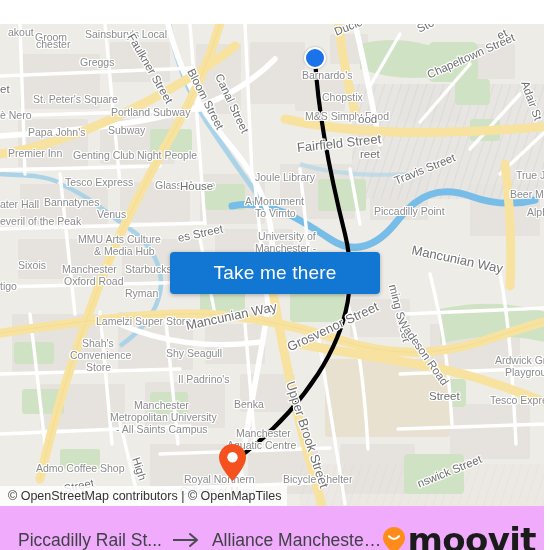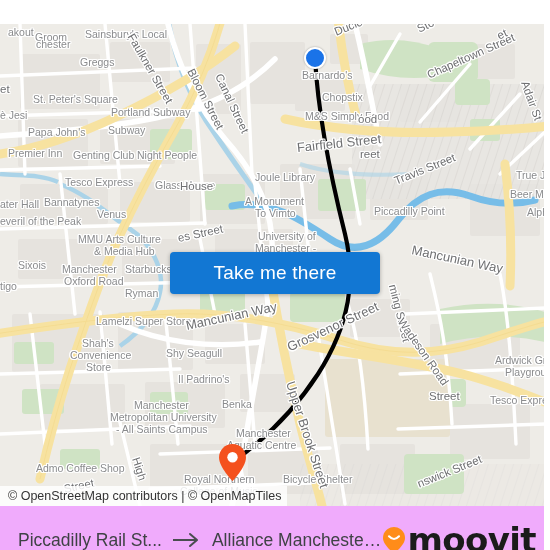--- a/index.html
+++ b/index.html
@@ -261,21 +261,21 @@
     </svg>
 
     <div id="poi-labels">
         <div class="lbl poi" style="left: 8px; top: 3px;">akout</div>
         <div class="lbl poi" style="left: 35px; top: 8px;">Groom</div>
         <div class="lbl poi" style="left: 85px; top: 5px;">Sainsbury's Local</div>
         <div class="lbl poi" style="left: 0px; top: 15px; padding-left: 36px;">chester</div>
         <div class="lbl poi" style="left: 80px; top: 33px;">Greggs</div>
         <div class="lbl poi" style="left: 33px; top: 70px;">St. Peter's Square</div>
         <div class="lbl poi" style="left: 111px; top: 83px;">Portland Subway</div>
-        <div class="lbl poi" style="left: 0px; top: 86px;">è Jesi</div>
+        <div class="lbl poi" style="left: 0px; top: 86px;">è Nero</div>
         <div class="lbl poi" style="left: 28px; top: 103px;">Papa John's</div>
         <div class="lbl poi" style="left: 108px; top: 101px;">Subway</div>
         <div class="lbl poi" style="left: 8px; top: 124px;">Premier Inn</div>
         <div class="lbl poi" style="left: 73px; top: 126px;">Genting Club</div>
         <div class="lbl poi" style="left: 137px; top: 126px;">Night People</div>
         <div class="lbl poi" style="left: 302px; top: 46px;">Barnardo's</div>
         <div class="lbl poi" style="left: 322px; top: 68px;">Chopstix</div>
         <div class="lbl poi" style="left: 305px; top: 87px;">M&amp;S Simply Food</div>
         <div class="lbl poi" style="left: 65px; top: 153px;">Tesco Express</div>
         <div class="lbl poi" style="left: 155px; top: 156px;">Glass House</div>
@@ -299,21 +299,21 @@
         <div class="lbl poi" style="left: 374px; top: 182px;">Piccadilly Point</div>
         <div class="lbl poi" style="left: 516px; top: 146px;">True Jesi</div>
         <div class="lbl poi" style="left: 510px; top: 165px;">Beer Merc</div>
         <div class="lbl poi" style="left: 527px; top: 183px;">Alpha</div>
         <div class="lbl poi" style="left: 96px; top: 292px;">Lamelzi Super Store</div>
         <div class="lbl poi" style="left: 82px; top: 314px;">Shah's</div>
         <div class="lbl poi" style="left: 70px; top: 326px;">Convenience</div>
         <div class="lbl poi" style="left: 86px; top: 338px;">Store</div>
         <div class="lbl poi" style="left: 166px; top: 324px;">Shy Seagull</div>
         <div class="lbl poi" style="left: 178px; top: 350px;">Il Padrino's</div>
-        <div class="lbl poi" style="left: 222px; top: 375px;">Benka</div>
+        <div class="lbl poi" style="left: 234px; top: 375px;">Benka</div>
         <div class="lbl poi" style="left: 134px; top: 376px;">Manchester</div>
         <div class="lbl poi" style="left: 110px; top: 388px;">Metropolitan University</div>
         <div class="lbl poi" style="left: 116px; top: 400px;">- All Saints Campus</div>
         <div class="lbl poi" style="left: 236px; top: 404px;">Manchester</div>
         <div class="lbl poi" style="left: 227px; top: 416px;">Aquatic Centre</div>
         <div class="lbl poi" style="left: 184px; top: 450px;">Royal Northern</div>
         <div class="lbl poi" style="left: 180px; top: 462px;">College of Music</div>
         <div class="lbl poi" style="left: 283px; top: 450px;">Bicycle Shelter</div>
         <div class="lbl poi" style="left: 36px; top: 439px;">Admo Coffee Shop</div>
         <div class="lbl poi" style="left: 495px; top: 331px;">Ardwick Green</div>

